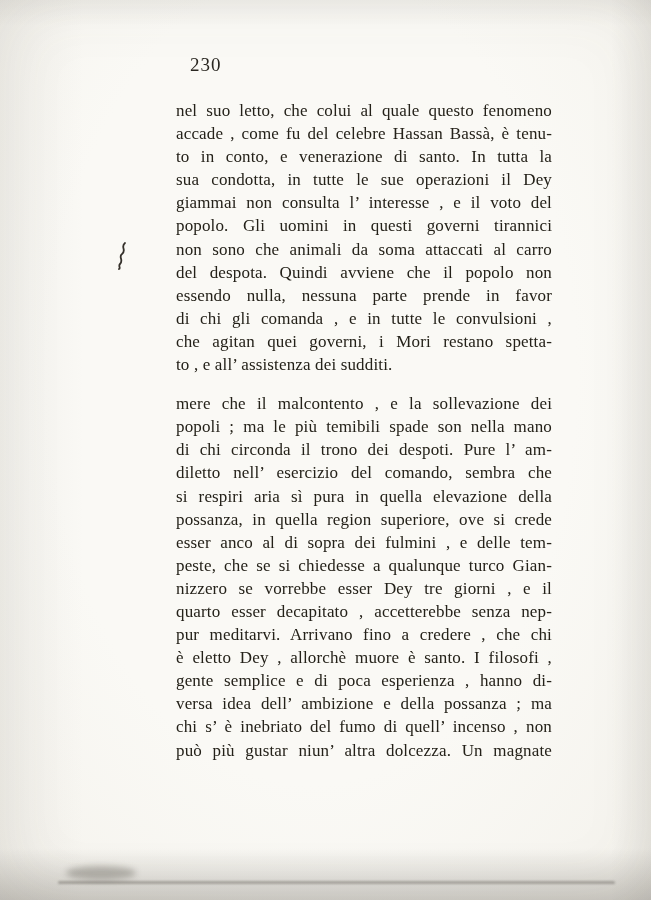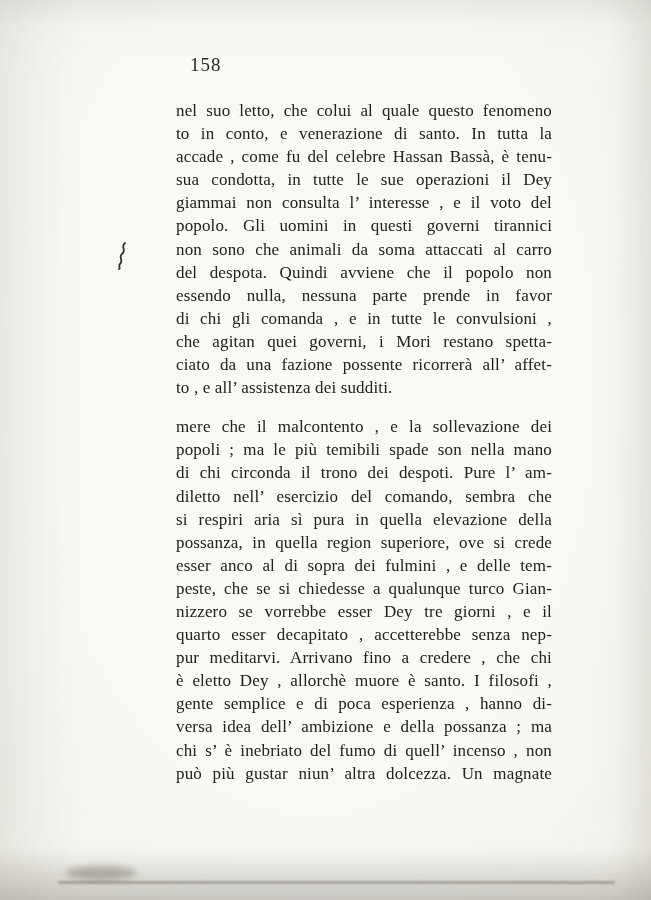--- a/index.html
+++ b/index.html
@@ -109,42 +109,41 @@
   .line.indent { text-indent: 20px; }
 </style>
 </head>
 <body>
 
 <div class="scan">
   <div class="edge-left"></div>
   <div class="edge-right"></div>
   <div class="edge-top"></div>
 
-  <div class="page-number">158</div>
+  <div class="page-number">230</div>
 
   <div class="margin-mark">
     <svg width="18" height="28" viewBox="0 0 18 28">
       <path d="M11,1 C6,5 13,8 8,12 C4,15 10,18 6,22 C4,24 7,26 5,27" fill="none" stroke="#34302a" stroke-width="1.8" stroke-linecap="round"></path>
     </svg>
   </div>
 
   <div class="text-block" id="text-block">
       <div class="paragraph">
         <div class="line">nel suo letto, che colui al quale questo fenomeno</div>
+        <div class="line">accade , come fu del celebre Hassan Bassà, è tenu-</div>
         <div class="line">to in conto, e venerazione di santo. In tutta la</div>
-        <div class="line">accade , come fu del celebre Hassan Bassà, è tenu-</div>
         <div class="line">sua condotta, in tutte le sue operazioni il Dey</div>
         <div class="line">giammai non consulta l’ interesse , e il voto del</div>
         <div class="line">popolo. Gli uomini in questi governi tirannici</div>
         <div class="line">non sono che animali da soma attaccati al carro</div>
         <div class="line">del despota. Quindi avviene che il popolo non</div>
         <div class="line">essendo nulla, nessuna parte prende in favor</div>
         <div class="line">di chi gli comanda , e in tutte le convulsioni ,</div>
         <div class="line">che agitan quei governi, i Mori restano spetta-</div>
-        <div class="line">ciato da una fazione possente ricorrerà all’ affet-</div>
         <div class="line no-justify">to , e all’ assistenza dei sudditi.</div>
       </div>
       <div class="paragraph">
         <div class="line">mere che il malcontento , e la sollevazione dei</div>
         <div class="line">popoli ; ma le più temibili spade son nella mano</div>
         <div class="line">di chi circonda il trono dei despoti. Pure l’ am-</div>
         <div class="line">diletto nell’ esercizio del comando, sembra che</div>
         <div class="line">si respiri aria sì pura in quella elevazione della</div>
         <div class="line">possanza, in quella region superiore, ove si crede</div>
         <div class="line">esser anco al di sopra dei fulmini , e delle tem-</div>

